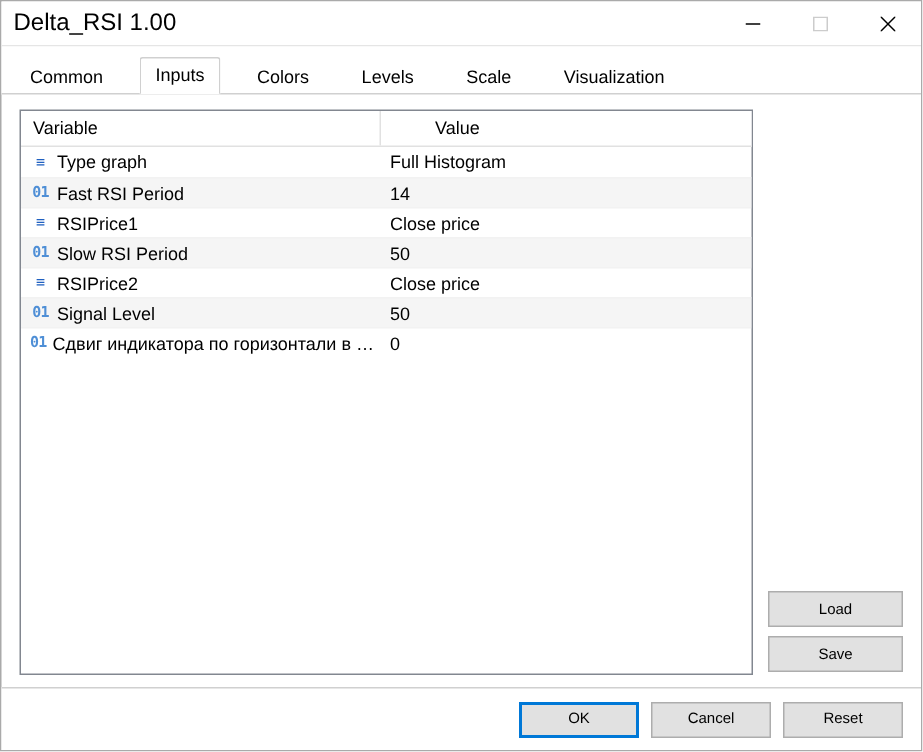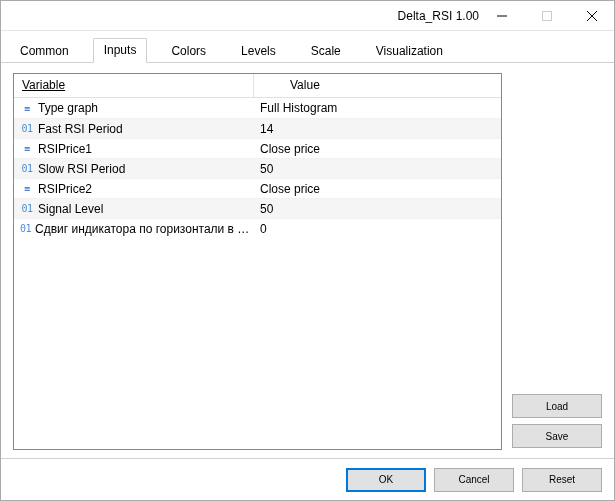--- a/index.html
+++ b/index.html
@@ -23,23 +23,22 @@
   .titlebar {
     height: 30px;
     display: flex;
     align-items: center;
     padding: 0 0 0 8px;
     background: #fff;
     border-bottom: 1px solid #e5e5e5;
   }
   .titlebar .title {
     flex: 1;
-    font-size: 12px;
-    color: #000;
-    text-align: right;
+    font-size: 16px;
+    color: #000;
   }
   .win-btns { display: flex; height: 100%; }
   .win-btn {
     width: 45px;
     height: 100%;
     display: flex;
     align-items: center;
     justify-content: center;
     color: #333;
   }
@@ -91,21 +90,21 @@
     background: #fff;
     border-bottom: 1px solid #e1e1e1;
   }
   .grid-header .col {
     padding: 4px 8px;
     font-size: 12px;
     color: #000;
     border-right: 1px solid #e1e1e1;
   }
   .grid-header .col:last-child { border-right: none; margin-left: 28px; }
-  .col-var { width: 240px; text-decoration: underline; }
+  .col-var { width: 240px; }
   .col-val { flex: 1; }
   .grid-body { flex: 1; overflow: hidden; }
   .row {
     display: flex;
     height: 20px;
     align-items: center;
     border-top: 1px solid #f2f2f2;
   }
   .row:first-child { border-top: none; }
   .row.alt { background: #f5f5f5; }
@@ -122,21 +121,21 @@
   .cell.var { width: 240px; }
   .cell.val { flex: 1; }
   .type-icon {
     width: 14px;
     display: inline-flex;
     justify-content: center;
     font-size: 10px;
     font-family: "Consolas", monospace;
   }
   .type-icon.enum { color: #2060c0; }
-  .type-icon.int  { color: #4f8fd6; font-weight: 400; letter-spacing: -0.5px; }
+  .type-icon.int  { color: #4f8fd6; font-weight: 700; letter-spacing: -0.5px; }
   
   .side-btns {
     width: 90px;
     display: flex;
     flex-direction: column;
     justify-content: flex-end;
     gap: 6px;
     padding-bottom: 2px;
   }
   .btn {

